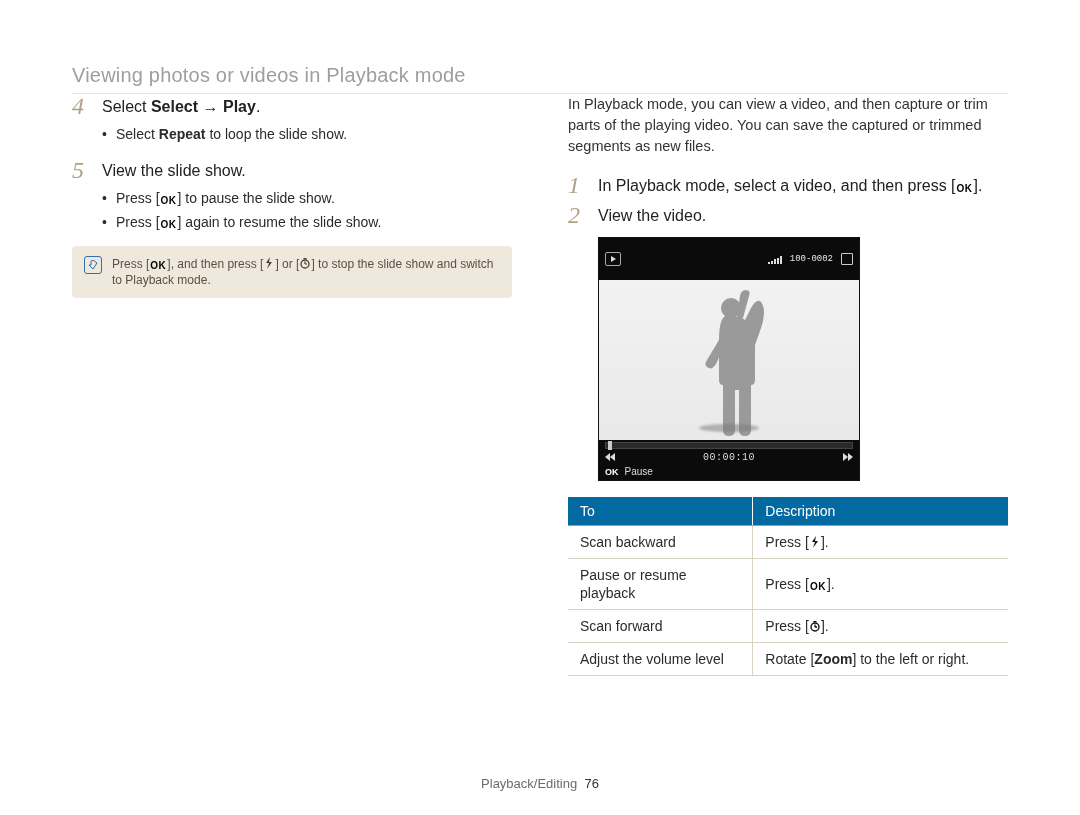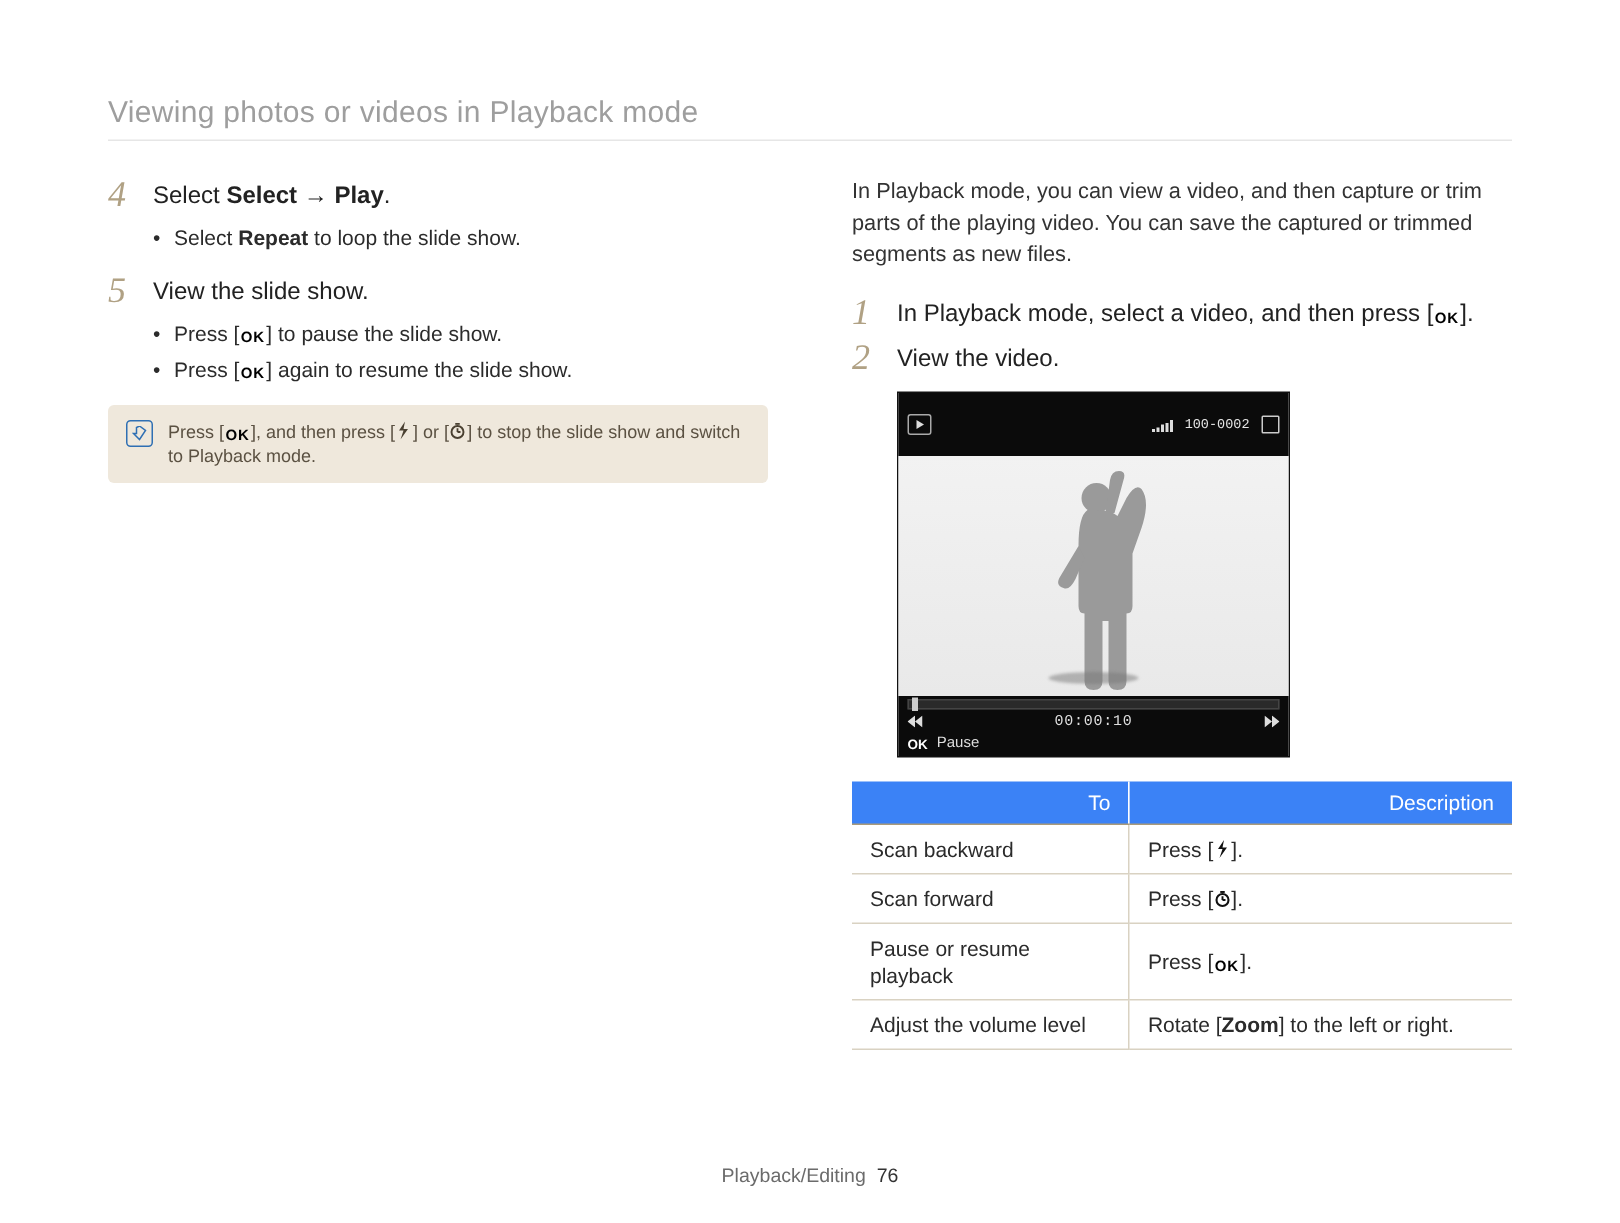--- a/index.html
+++ b/index.html
@@ -20,21 +20,20 @@
     padding: 64px 72px 0 72px;
     box-sizing: border-box;
   }
   .breadcrumb {
     font-size: 20px;
     font-weight: 300;
     color: #9e9e9e;
     letter-spacing: 0.2px;
     border-bottom: 1px solid #e6e6e6;
     padding-bottom: 6px;
-    margin-bottom: 24px;
   }
   .cols {
     display: flex;
     gap: 56px;
   }
   .col {
     flex: 1 1 0;
     min-width: 0;
   }
   .step {
@@ -198,24 +197,24 @@
     color:#ddd;
   }
 
   
   table.controls {
     width: 100%;
     border-collapse: collapse;
     font-size: 14px;
   }
   table.controls thead th {
-    background: #3b82f6;
+    background: #0369a1;
     color: #fff;
     font-weight: 400;
-    text-align: right;
+    text-align: left;
     padding: 6px 12px;
     border-bottom: 1px solid #a99a7a;
   }
   table.controls thead th:first-child {
     width: 42%;
     border-right: 1px solid #fff;
   }
   table.controls tbody td {
     padding: 7px 12px;
     border-bottom: 1px solid #d9d2c2;
@@ -365,36 +364,36 @@
         <tbody>
           <tr>
             <td>Scan backward</td>
             <td>
               <span>Press [</span><span class="icon-flash"><svg viewBox="0 0 12 12">
                     <path d="M7 0 L3 6 L6 6 L4 12 L9 5 L6 5 Z" fill="#111"></path>
                   </svg></span><span>].</span>
             </td>
           </tr>
           <tr>
+            <td>Pause or resume playback</td>
+            <td>
+              <span>Press [</span><span class="okbox">OK</span><span>].</span>
+            </td>
+          </tr>
+          <tr>
             <td>Scan forward</td>
             <td>
               <span>Press [</span><span class="icon-timer"><svg viewBox="0 0 12 12">
                     <circle cx="6" cy="7" r="4" fill="none" stroke="#111" stroke-width="1.4"></circle>
                     <path d="M6 7 L6 4.5 M6 7 L8 7" stroke="#111" stroke-width="1.3" fill="none"></path>
                     <rect x="4.5" y="1" width="3" height="1.3" fill="#111"></rect>
                   </svg></span><span>].</span>
             </td>
           </tr>
           <tr>
-            <td>Pause or resume playback</td>
-            <td>
-              <span>Press [</span><span class="okbox">OK</span><span>].</span>
-            </td>
-          </tr>
-          <tr>
             <td>Adjust the volume level</td>
             <td>
               <span>Rotate [</span><b>Zoom</b><span>] to the left or right.</span>
             </td>
           </tr>
         </tbody>
       </table>
 
     </div>
   </div>

